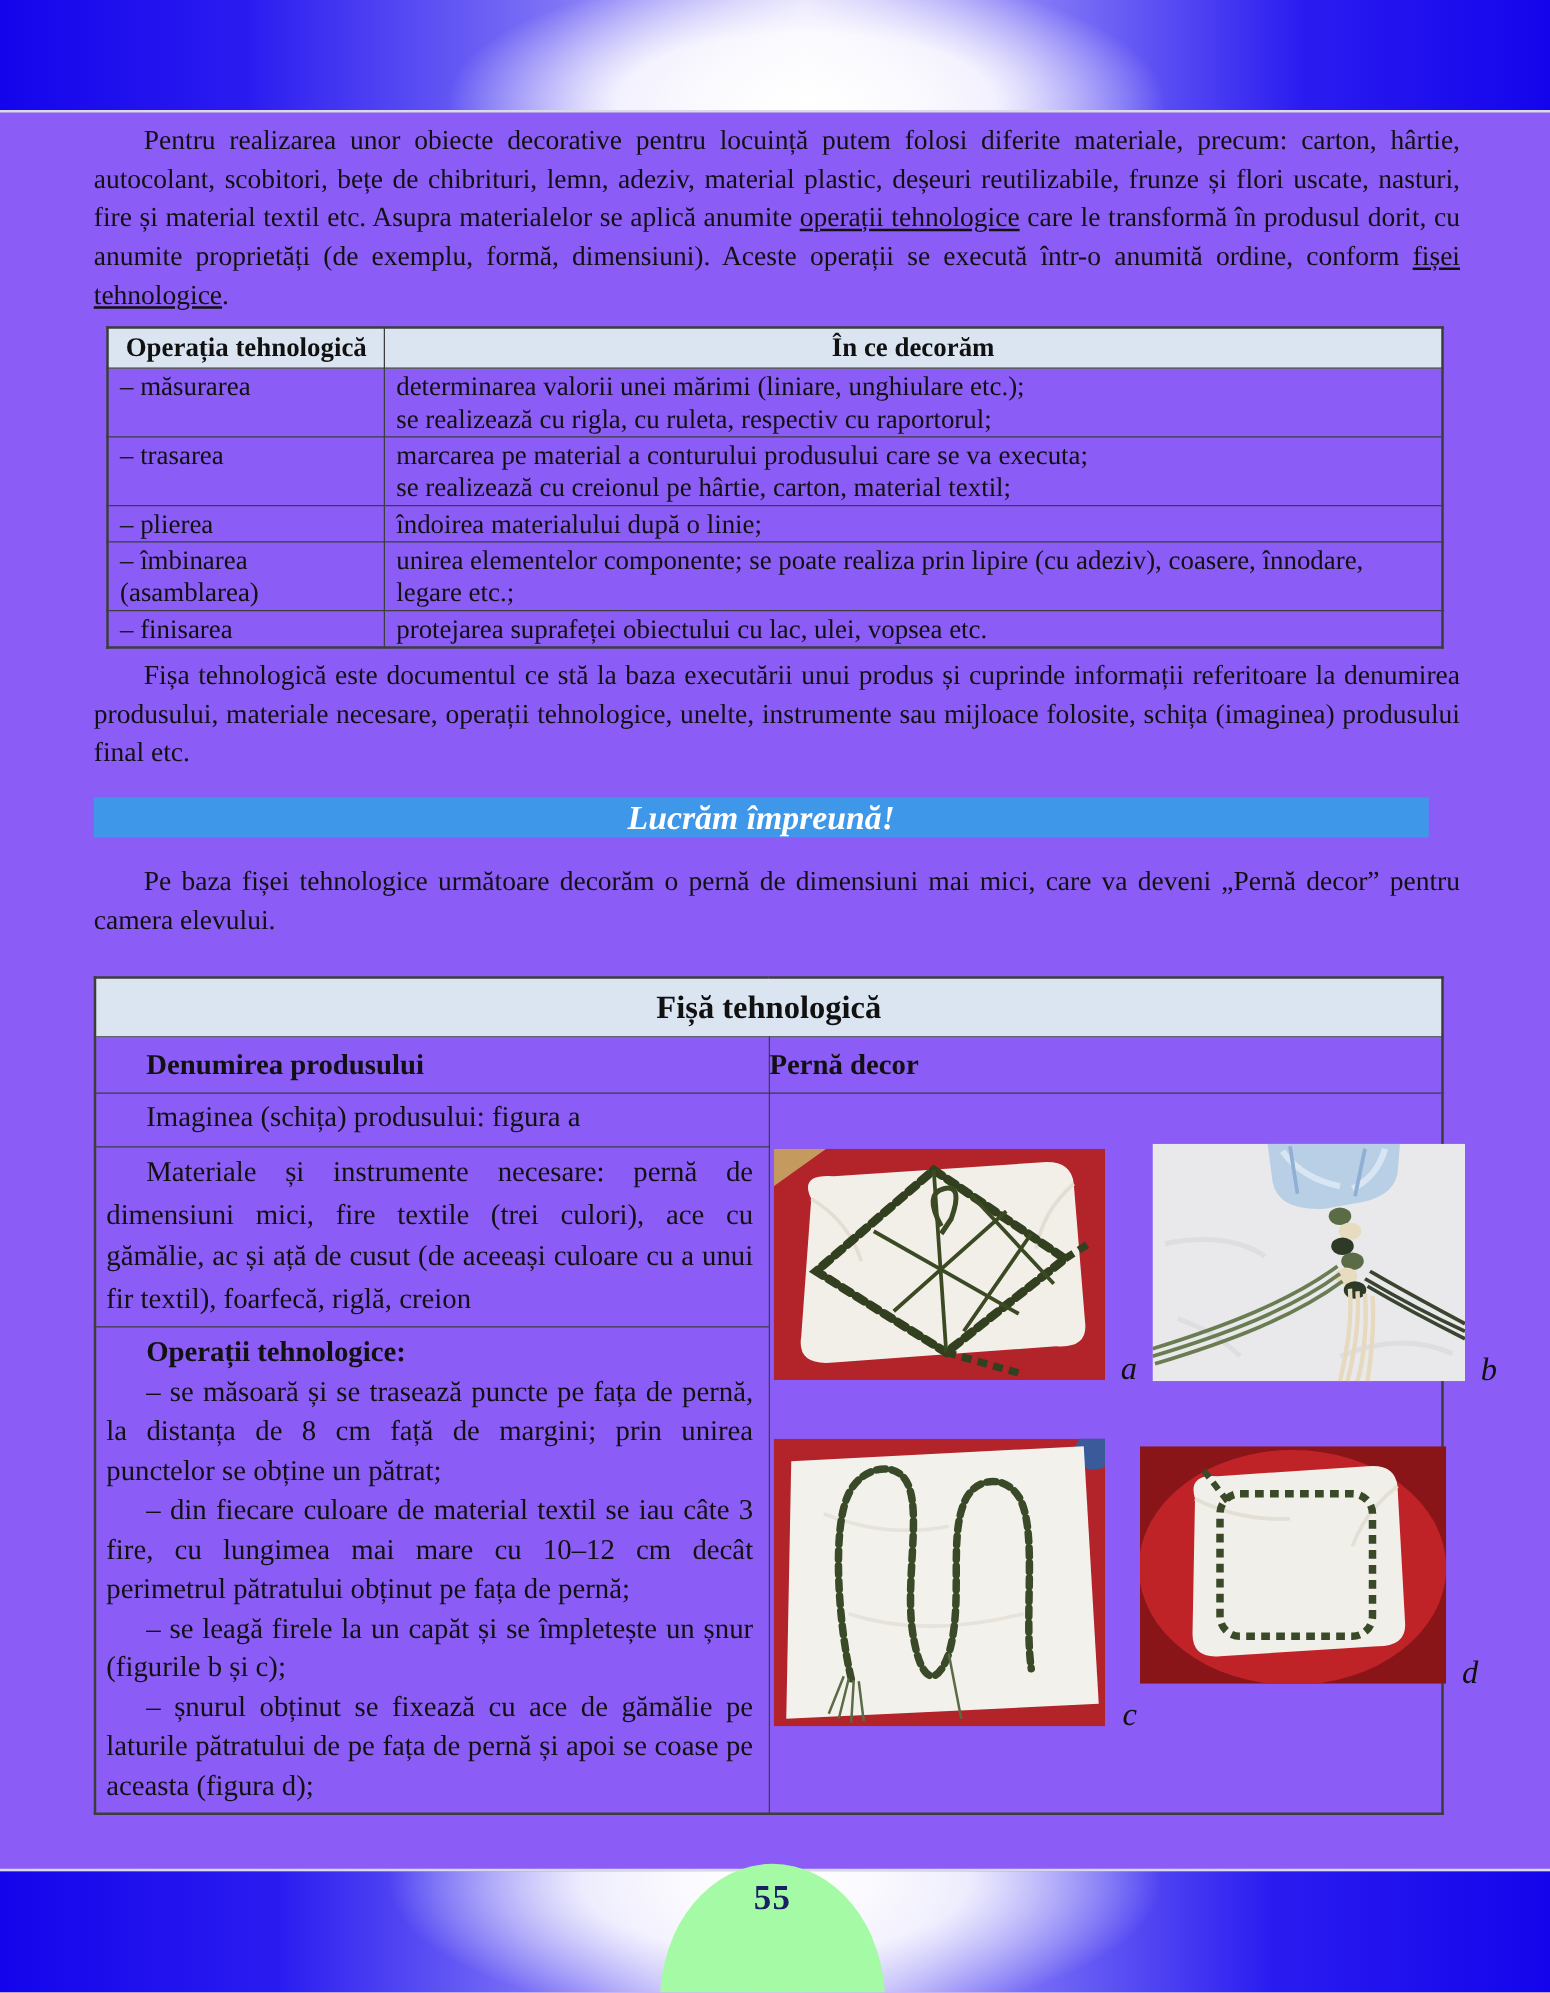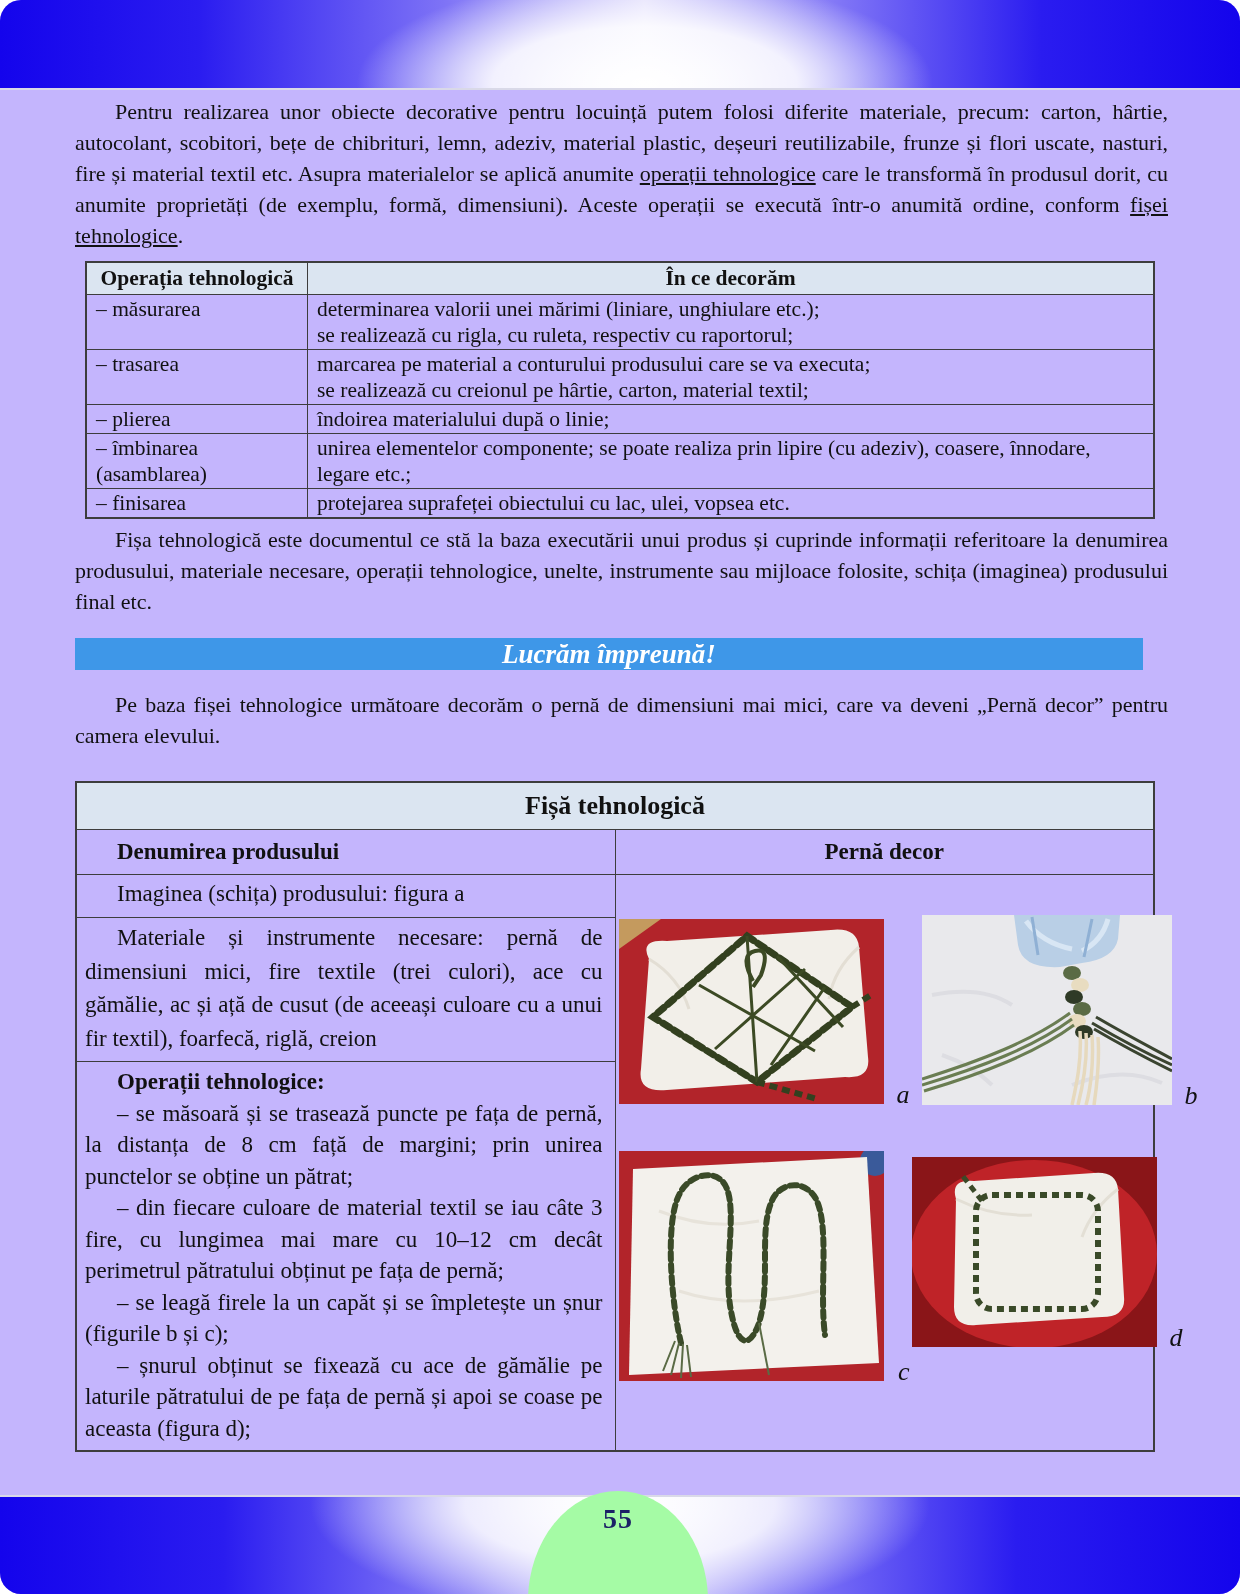--- a/index.html
+++ b/index.html
@@ -1,23 +1,22 @@
 <!DOCTYPE html>
 <html lang="ro"><head>
 <meta charset="utf-8">
 <style>
   html,body{margin:0;padding:0;background:#ffffff;}
   .page{
     position:relative;
     width:1240px;height:1594px;
     overflow:hidden;
-    background:#c4b5fd;
+    background:#8b5cf6;
     font-family:"Liberation Serif","DejaVu Serif",serif;
     color:#111111;
-    border-radius:21px;
   }
   
   .band{position:absolute;left:0;width:1240px;}
   .band-top{
     top:0;height:88px;
     background:
       radial-gradient(ellipse 400px 150px at 52% 95%, #ffffff 0%, rgba(255,255,255,.88) 38%, rgba(255,255,255,0) 72%),
       linear-gradient(to right,#1404ec 0%,#2a1cf0 16%,#7f74f6 36%,#ddd9fc 52%,#7f74f6 68%,#2a1cf0 84%,#1404ec 100%);
     border-bottom:2px solid #d9d9e8;
   }
@@ -87,21 +86,21 @@
   .t2 th,.t2 td{border:1px solid #3d3d3d;vertical-align:top;}
   .t2-title{
     background:#dbe5f1;font-weight:bold;text-align:center;
     font-size:26px;padding:8px 4px;
   }
   .t2-left{width:490px;}
   .t2-denumire{
     font-weight:bold;font-size:23px;padding:9px 10px 9px 40px;
   }
   .t2-produs{
-    font-weight:bold;font-size:23px;text-align:center;padding:9px 0;
+    font-weight:bold;font-size:23px;text-align:left;padding:9px 0;
   }
   .t2-imagine{
     font-size:23px;padding:6px 10px 6px 8px;text-indent:32px;height:30px;
   }
   .t2-materiale{
     font-size:23px;line-height:33.5px;text-align:justify;
     padding:3px 12px 6px 8px;text-indent:32px;height:128px;
   }
   .t2-operatii{
     font-size:23px;line-height:31.5px;text-align:justify;

